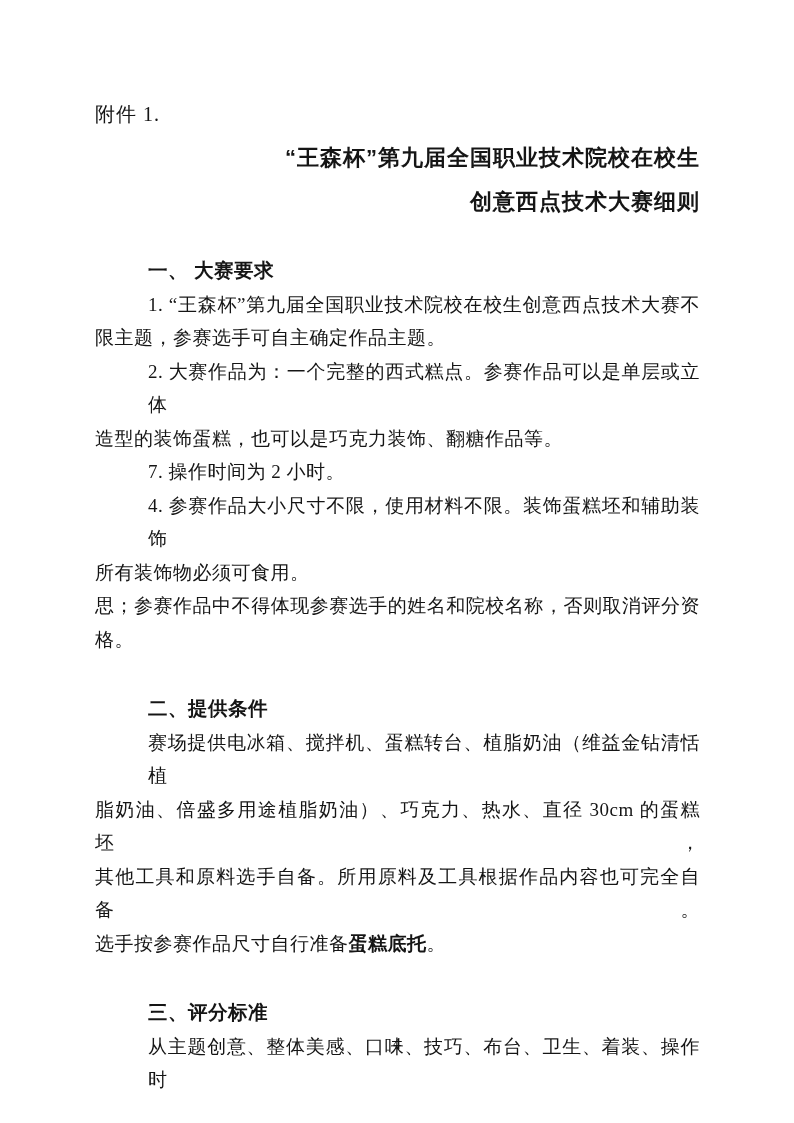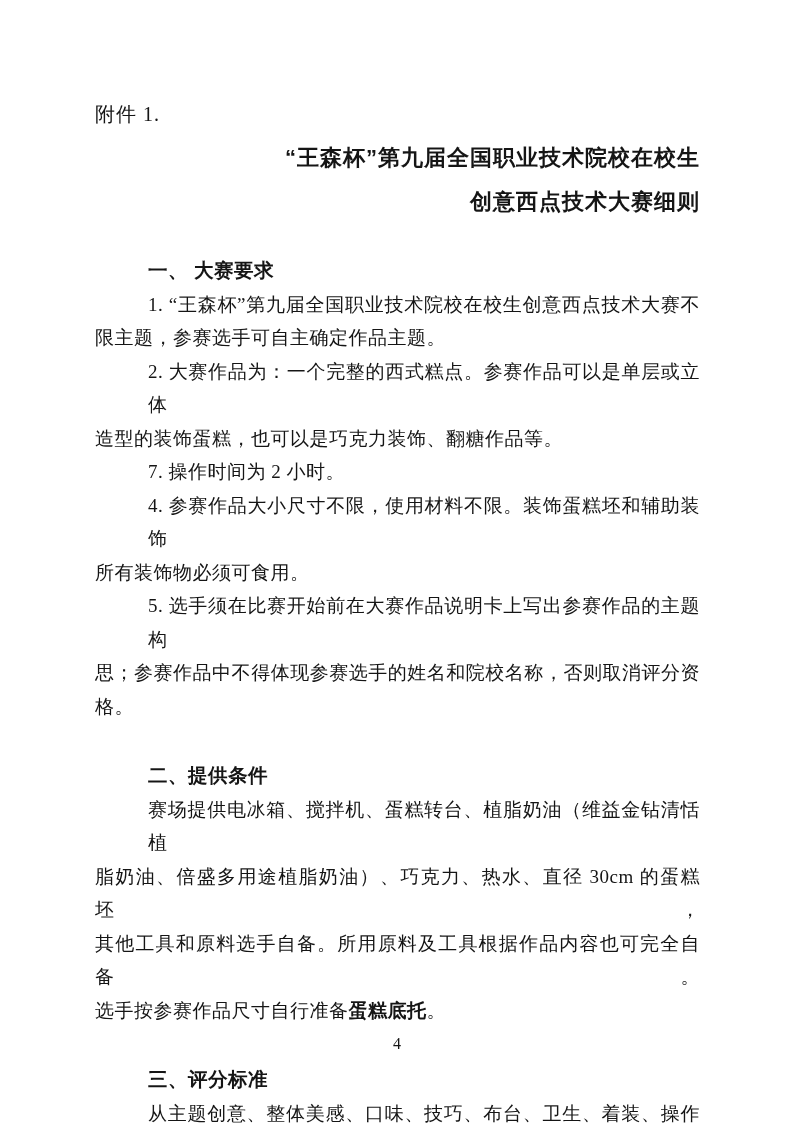--- a/index.html
+++ b/index.html
@@ -83,21 +83,20 @@
       <div class="title">“王森杯”第九届全国职业技术院校在校生</div>
       <div class="title">创意西点技术大赛细则</div>
       <div class="heading">一、 大赛要求</div>
       <div class="line line indent justify">1. “王森杯”第九届全国职业技术院校在校生创意西点技术大赛不</div>
       <div class="line line">限主题，参赛选手可自主确定作品主题。</div>
       <div class="line line indent justify">2. 大赛作品为：一个完整的西式糕点。参赛作品可以是单层或立体</div>
       <div class="line line">造型的装饰蛋糕，也可以是巧克力装饰、翻糖作品等。</div>
       <div class="line line indent">7. 操作时间为 2 小时。</div>
       <div class="line line indent justify">4. 参赛作品大小尺寸不限，使用材料不限。装饰蛋糕坯和辅助装饰</div>
       <div class="line line">所有装饰物必须可食用。</div>
-      <div class="line line indent justify">5. 选手须在比赛开始前在大赛作品说明卡上写出参赛作品的主题构</div>
       <div class="line line justify">思；参赛作品中不得体现参赛选手的姓名和院校名称，否则取消评分资</div>
       <div class="line line">格。</div>
       <div class="heading">二、提供条件</div>
       <div class="line line indent justify">赛场提供电冰箱、搅拌机、蛋糕转台、植脂奶油（维益金钻清恬植</div>
       <div class="line line justify">脂奶油、倍盛多用途植脂奶油）、巧克力、热水、直径 30cm 的蛋糕坯，</div>
       <div class="line line justify">其他工具和原料选手自备。所用原料及工具根据作品内容也可完全自备。</div>
       <div class="line line"><span>选手按参赛作品尺寸自行准备</span><span class="b">蛋糕底托</span><span>。</span></div>
       <div class="heading">三、评分标准</div>
       <div class="line line indent justify">从主题创意、整体美感、口味、技巧、布台、卫生、着装、操作时</div>
     </div>

